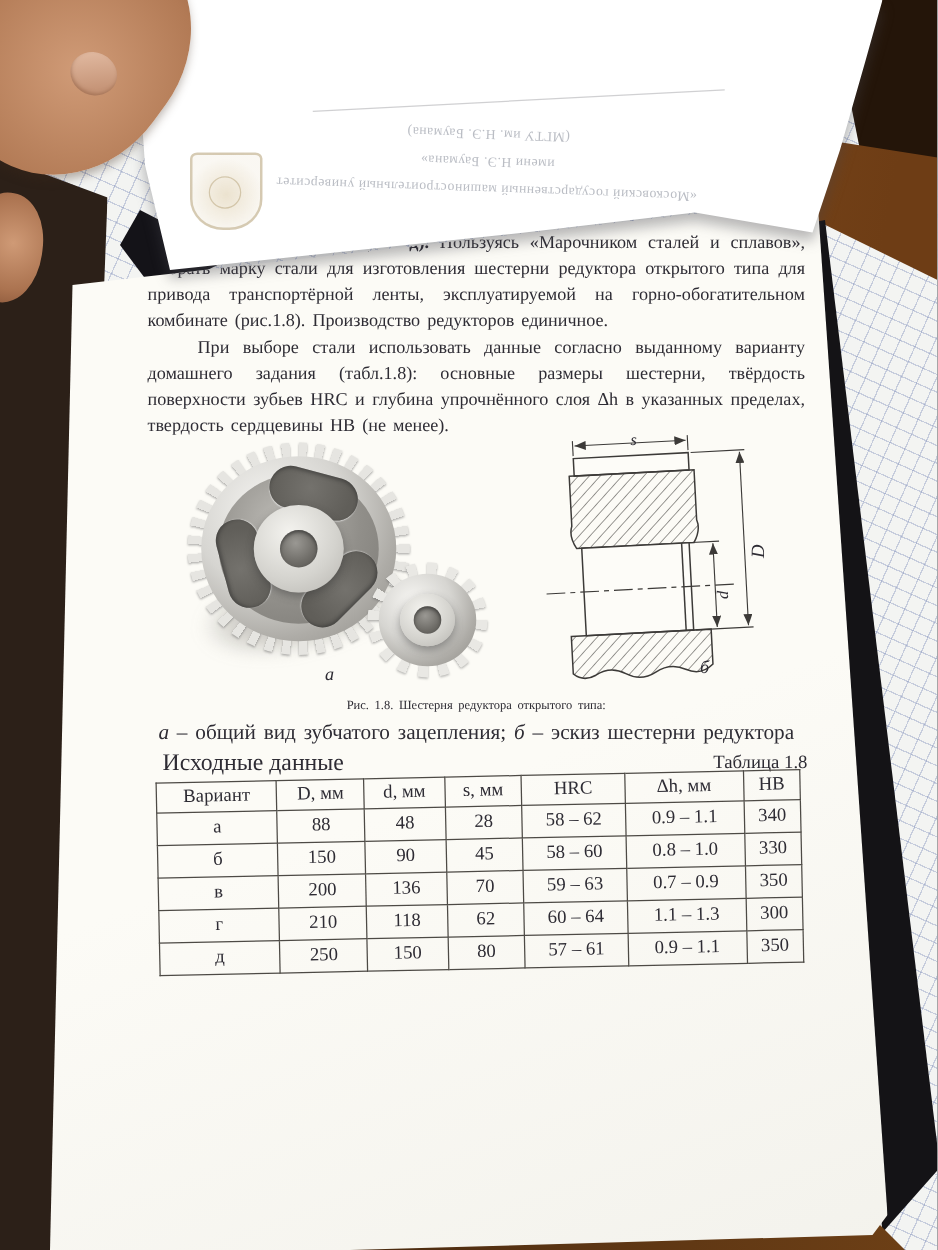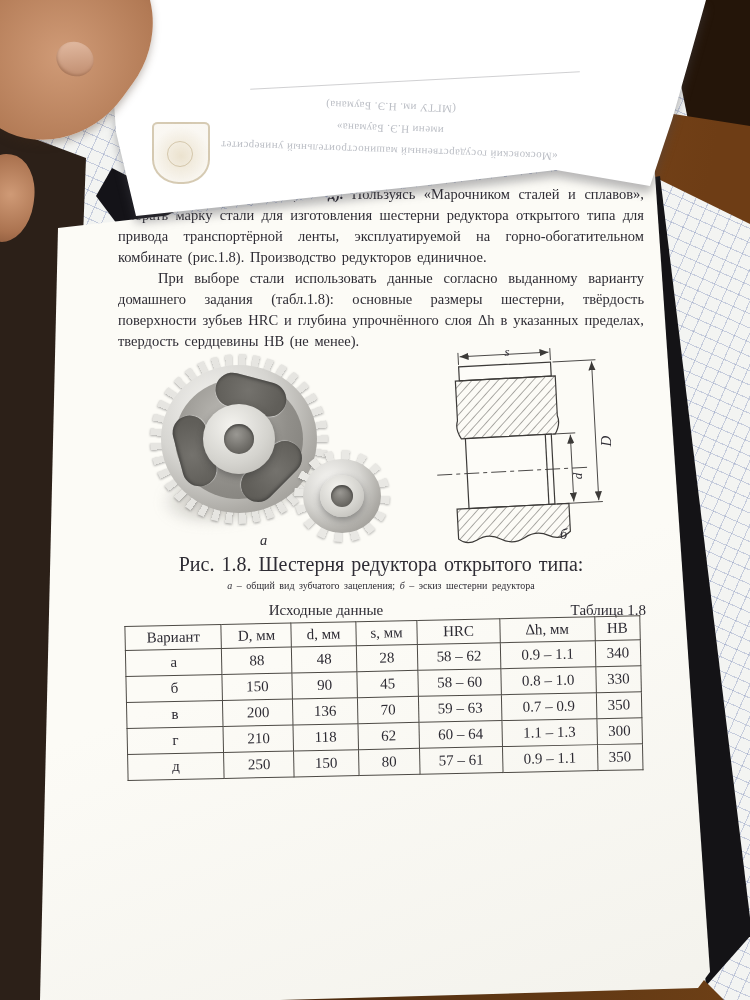--- a/index.html
+++ b/index.html
@@ -76,25 +76,25 @@
     box-shadow:inset 0 2px 3px rgba(30,30,30,.55);}
   .g-small{left:158px;top:96px;width:96px;height:92px;}
   .g-small .teeth{background:repeating-conic-gradient(#e9e8e4 0deg 10deg, transparent 10deg 22.5deg);
     filter:drop-shadow(0 1px 1px rgba(90,90,90,.45));}
   .g-small .rimbody{inset:9px;}
   .g-small .hub{width:44px;height:42px;margin:-21px 0 0 -22px;}
   .g-small .bore{width:22px;height:22px;margin:-11px 0 0 -11px;}
   
   .drawing{position:absolute;left:288px;top:-12px;}
   
-  .caption1{margin-top:8px;text-align:center;font-size:20px;text-indent:0;}
-  .caption2{margin-top:4px;text-align:center;font-size:10px;text-indent:0;}
+  .caption1{margin-top:8px;text-align:center;font-size:10px;text-indent:0;}
+  .caption2{margin-top:4px;text-align:center;font-size:17px;text-indent:0;}
   .cap-it{font-style:italic;}
   .data-line{position:relative;height:24px;margin-top:4px;}
-  .data-title{position:absolute;left:0;right:110px;text-align:center;font-size:15px;}
+  .data-title{position:absolute;left:12px;right:110px;font-size:19px;}
   .table-ref{position:absolute;right:-2px;top:0;font-size:15px;}
   table.inputs{border-collapse:collapse;width:516px;margin:2px 0 0 8px;
     font-size:15px;transform:rotate(-1.2deg);transform-origin:left center;}
   table.inputs th, table.inputs td{border:1px solid #4d4a45;text-align:center;
     font-weight:normal;padding:1px 2px;height:26px;color:#2e2c34;}
   table.inputs th{height:23px;}
   .page-num{margin-top:10px;text-align:right;margin-right:-16px;font-size:13.5px;}
   
   .flip-wrap{position:absolute;inset:0;filter:drop-shadow(0 7px 5px rgba(70,70,80,.38));}
   .flipped-page{position:absolute;inset:0;

